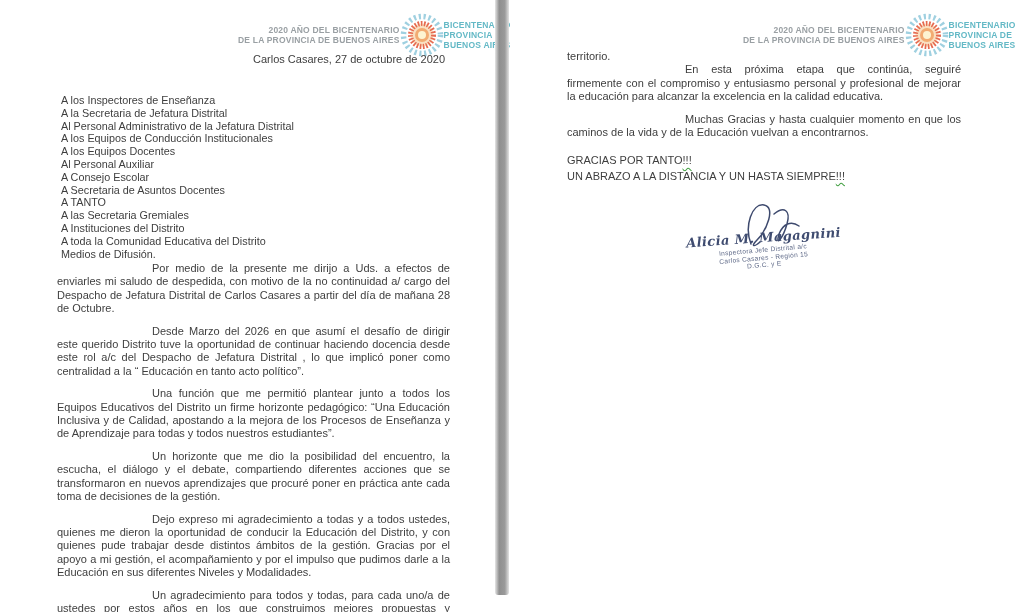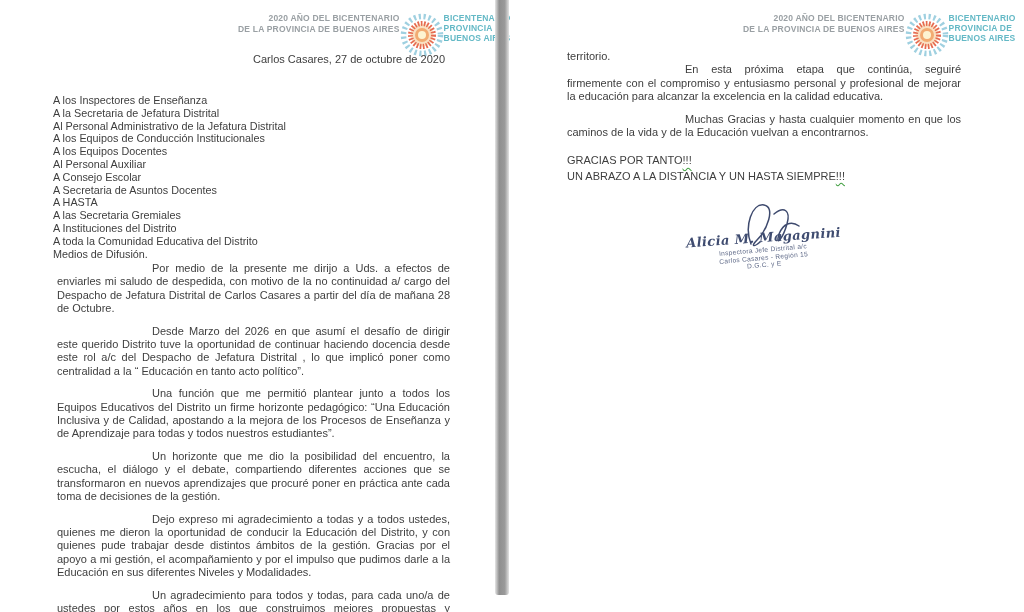--- a/index.html
+++ b/index.html
@@ -5,34 +5,34 @@
   html,body{margin:0;padding:0;background:#fff;}
   .canvas{
     position:relative;width:1024px;height:612px;background:#ffffff;overflow:hidden;
     font-family:"Liberation Sans",sans-serif;color:var(--body_text,#3e3e3e);
   }
   .page{position:absolute;top:0;height:612px;background:transparent;}
   .page-left{left:0;width:497px;}
   .page-right{left:509px;width:515px;}
 
   
-  .doc-header{position:absolute;display:flex;}
+  .doc-header{position:absolute;display:flex;align-items:center;}
   .hdr-motto{
     text-align:right;font-size:8.5px;font-weight:bold;line-height:10.5px;
     color:var(--motto_gray,#9aa0a4);letter-spacing:.2px;white-space:nowrap;
   }
   .hdr-brand{
     text-align:left;font-size:8.5px;font-weight:bold;line-height:10px;
     color:var(--logo_teal,#64b9c6);letter-spacing:.2px;white-space:nowrap;
   }
   .sun{width:44px;height:44px;flex:0 0 auto;}
 
   
   .date-line{position:absolute;left:253px;top:53px;font-size:11px;white-space:nowrap;}
-  .addressees{position:absolute;left:53px;top:94px;font-size:10.8px;line-height:12.8px;}
+  .addressees{position:absolute;left:61px;top:94px;font-size:10.8px;line-height:12.8px;}
   .body-left{position:absolute;left:57px;top:262px;width:393px;}
   .body-left p, .body-right p{
     margin:0 0 9px 0;font-size:11px;line-height:13.4px;text-align:justify;
   }
   .body-left p{text-indent:95px;}
 
   
   .page-divider{
     position:absolute;left:495px;top:0;width:14px;height:595px;border-radius:0 0 3px 3px;
     background:linear-gradient(90deg,#e6e6e6 0%,#8f8f8f 30%,var(--divider_gray,#9a9a9a) 70%,#e2e2e2 100%);
@@ -90,21 +90,21 @@
 
     <div class="addressees">
       <div>A los Inspectores de Enseñanza</div>
       <div>A la Secretaria de Jefatura Distrital</div>
       <div>Al Personal Administrativo de la Jefatura Distrital</div>
       <div>A los Equipos de Conducción Institucionales</div>
       <div>A los Equipos Docentes</div>
       <div>Al Personal Auxiliar</div>
       <div>A Consejo Escolar</div>
       <div>A Secretaria de Asuntos Docentes</div>
-      <div>A HASTA</div>
+      <div>A TANTO</div>
       <div>A las Secretaria Gremiales</div>
       <div>A Instituciones del Distrito</div>
       <div>A toda la Comunidad Educativa del Distrito</div>
       <div>Medios de Difusión.</div>
     </div>
 
     <div class="body-left">
       <p>Por medio de la presente me dirijo a Uds. a efectos de enviarles mi saludo de despedida, con motivo de la no continuidad a/ cargo del Despacho de Jefatura Distrital de Carlos Casares a partir del día de mañana 28 de Octubre.</p>
       <p>Desde Marzo del 2026 en que asumí el desafío de dirigir este querido Distrito tuve la oportunidad de continuar haciendo docencia desde este rol a/c del Despacho de Jefatura Distrital , lo que implicó poner como centralidad a la “ Educación en tanto acto político”.</p>
       <p>Una función que me permitió plantear junto a todos los Equipos Educativos del Distrito un firme horizonte pedagógico: “Una Educación Inclusiva y de Calidad, apostando a la mejora de los Procesos de Enseñanza y de Aprendizaje para todas y todos nuestros estudiantes”.</p>

